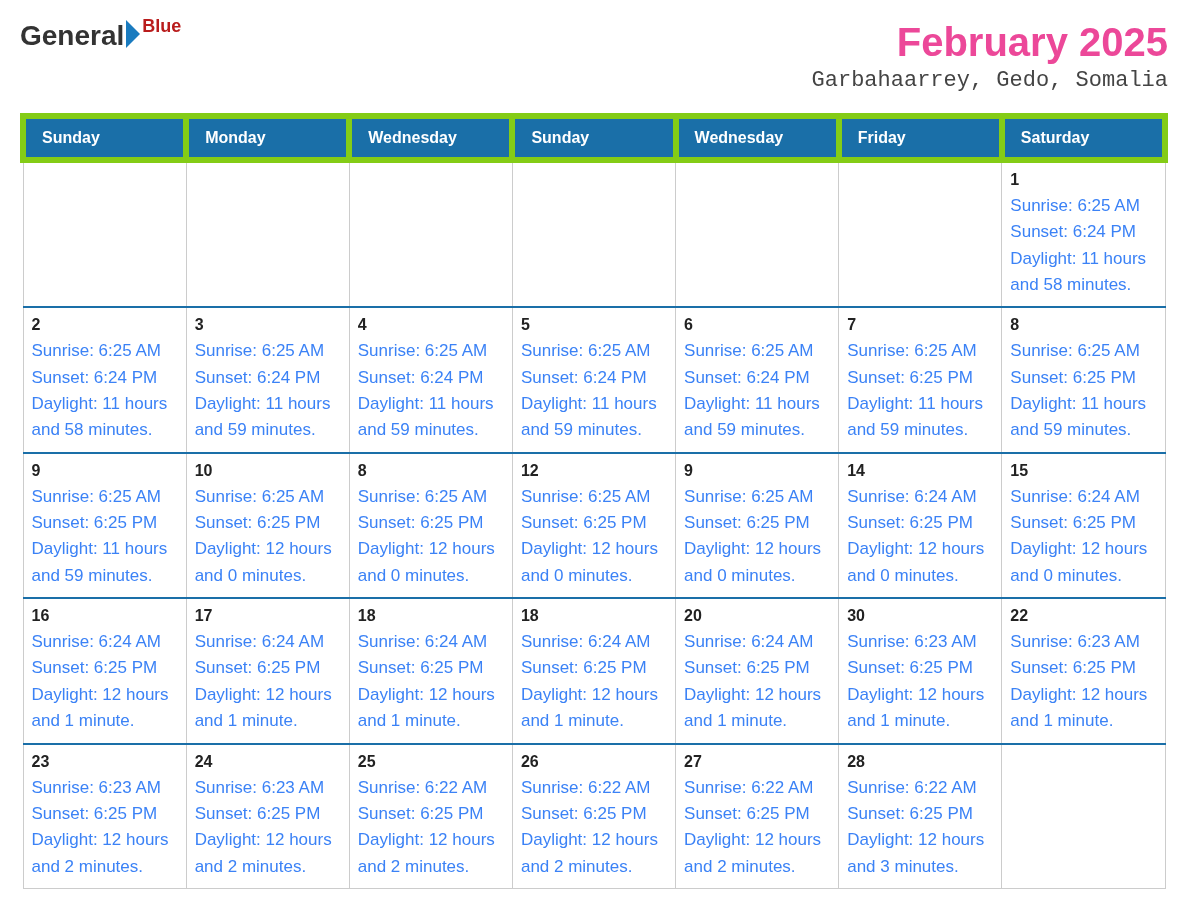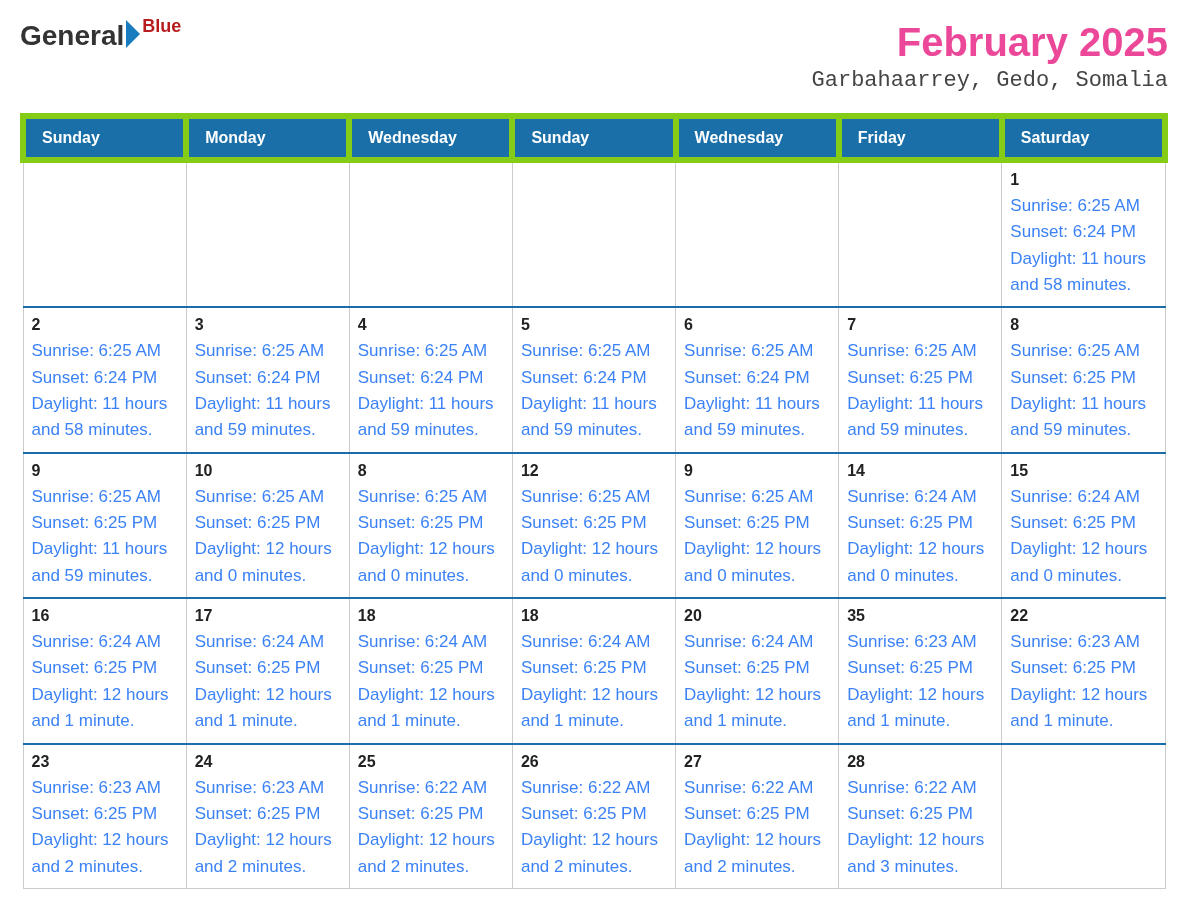--- a/index.html
+++ b/index.html
@@ -281,21 +281,21 @@
 and 1 minute.</div>
         </td>
         <td>
           <div class="day-number">20</div>
           <div class="day-info" style="white-space: pre-line;">Sunrise: 6:24 AM
 Sunset: 6:25 PM
 Daylight: 12 hours
 and 1 minute.</div>
         </td>
         <td>
-          <div class="day-number">35</div>
+          <div class="day-number">30</div>
           <div class="day-info" style="white-space: pre-line;">Sunrise: 6:23 AM
 Sunset: 6:25 PM
 Daylight: 12 hours
 and 1 minute.</div>
         </td>
         <td>
           <div class="day-number">22</div>
           <div class="day-info" style="white-space: pre-line;">Sunrise: 6:23 AM
 Sunset: 6:25 PM
 Daylight: 12 hours

